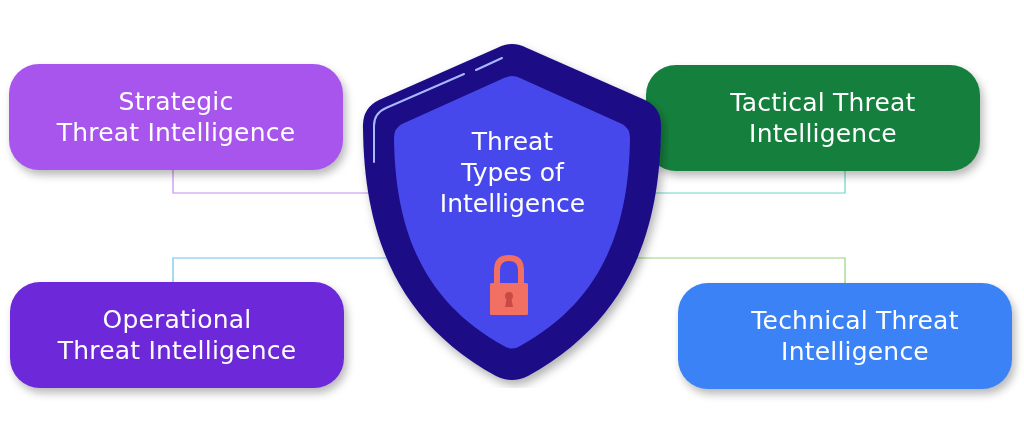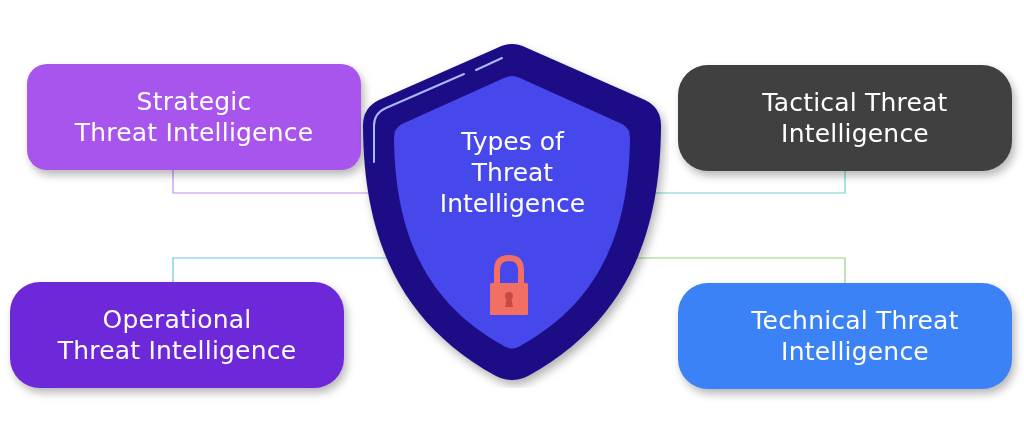--- a/index.html
+++ b/index.html
@@ -13,22 +13,22 @@
       width: 334px; height: 106px;
       border-radius: 30px;
       color: #ffffff;
       display: flex; flex-direction: column; align-items: center; justify-content: center;
       text-align: center;
       font-size: 25px; line-height: 31px; font-weight: 500;
       letter-spacing: 0.2px;
       box-shadow: 3px 5px 8px rgba(0,0,0,0.28);
     }
     .box span { display: block; white-space: nowrap; }
-    #box-strategic { left: 27px; top: 64px; background: #a855ee; border-radius: 20px; }
-    #box-tactical { left: 678px; top: 65px; background: #404040; }
+    #box-strategic { left: 9px; top: 64px; background: #a855ee; }
+    #box-tactical { left: 646px; top: 65px; background: #15803d; }
     #box-operational { left: 10px; top: 282px; background: #6d28d9; text-align: right; }
     #box-technical { left: 678px; top: 283px; background: #3b82f6; }
     #box-tactical span, #box-technical span { padding-left: 20px; }
 
     svg.lines { position: absolute; left: 0; top: 0; }
     .shield-wrap { position: absolute; left: 355px; top: 38px; width: 314px; height: 350px; }
     .shield-title {
       position: absolute; left: 425px; top: 126px; width: 175px;
       text-align: center; color: #ffffff;
       font-size: 25px; line-height: 31px; font-weight: 500;
@@ -78,16 +78,16 @@
   <path fill="none" stroke="#a8b8ff" stroke-width="2" stroke-linecap="round" d="M 476 70 L 502 58"></path>
   <g>
     <path d="M 497 287 L 497 270 Q 497 258 509 258 Q 521 258 521 270 L 521 287" fill="none" stroke="#f26f63" stroke-width="6"></path>
     <rect x="490" y="283" width="38" height="32" rx="1.5" fill="#f26f63"></rect>
     <circle cx="509" cy="296" r="4" fill="#c84a44"></circle>
     <path d="M 507 297 L 505 307 L 513 307 L 511 297 Z" fill="#c84a44"></path>
   </g>
 </svg>
 
 <div class="shield-title">
+  <span>Threat</span>
   <span>Types of</span>
-  <span>Threat</span>
   <span>Intelligence</span>
 </div>
 
 </body></html>

